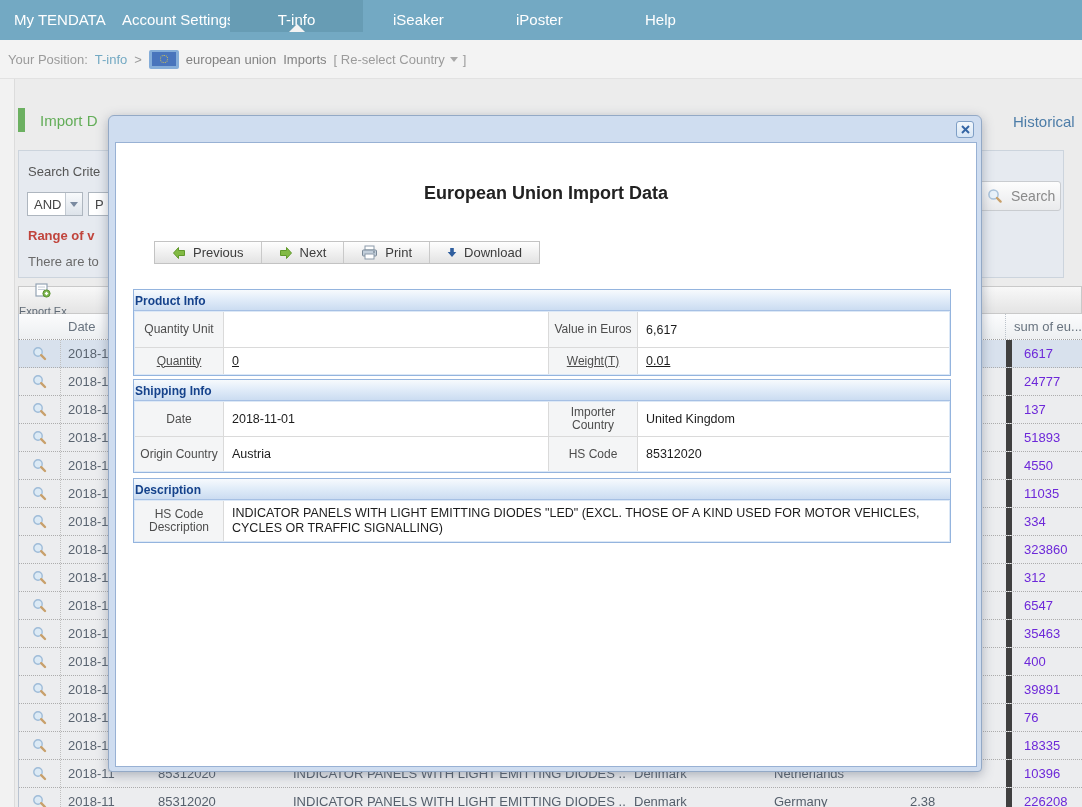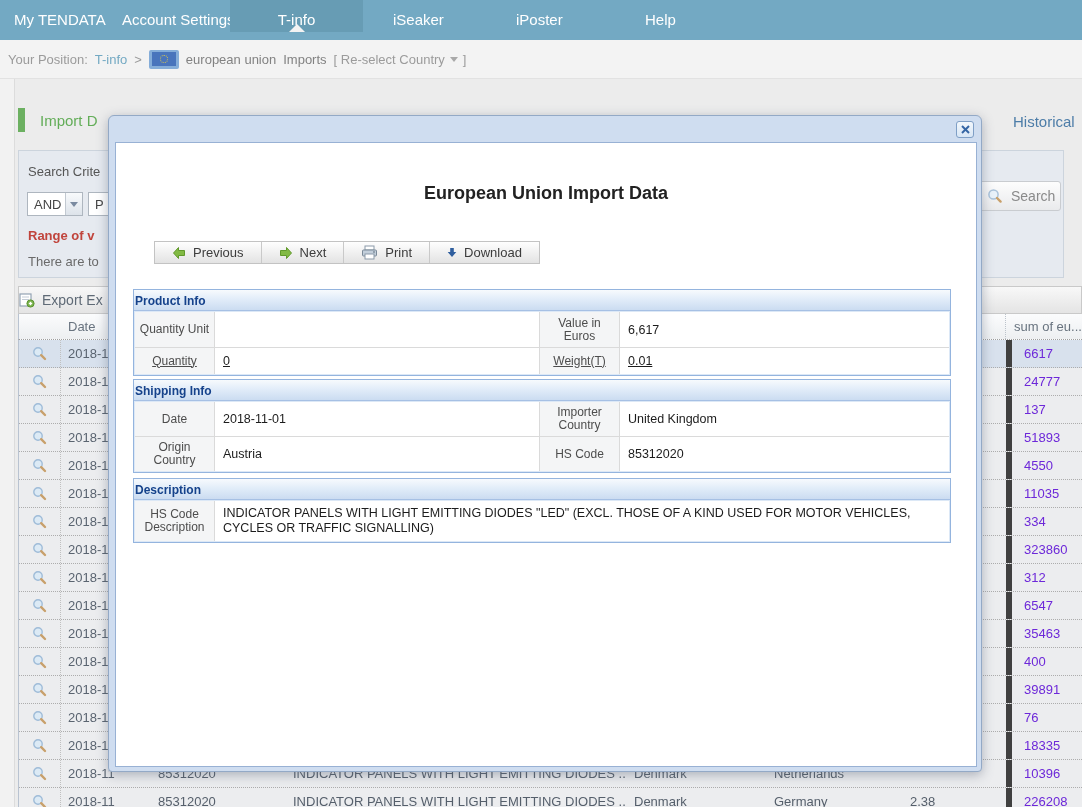--- a/index.html
+++ b/index.html
@@ -52,22 +52,22 @@
   .range-warn { position:absolute; left:28px; top:228px; font-size:13px; font-weight:bold; color:#c0443c; }
   .results-note { position:absolute; left:28px; top:254px; font-size:13px; color:#6a6a6a; }
   .search-btn { position:absolute; left:977px; top:181px; width:84px; height:30px;
            border:1px solid #c9ccd0; border-radius:3px; background:linear-gradient(#fdfdfd,#e9eaec);
            display:flex; align-items:center; gap:8px; padding-left:9px; font-size:14px; color:#8a8a8a; cursor:pointer; }
 
   
   .grid-toolbar { position:absolute; left:18px; top:286px; width:1064px; height:28px;
            background:linear-gradient(#f8f8f8,#e4e4e4); border:1px solid #c9c9c9;
            display:flex; align-items:center; }
-  .export-btn { display:flex; align-items:center; gap:7px; font-size:14px;
-           color:#5f6a76; cursor:pointer; }
+  .export-btn { display:flex; align-items:center; gap:7px; font-size:11px;
+           color:#5f6a76; cursor:pointer;flex-direction:column; }
   .grid-header { position:absolute; left:18px; top:314px; width:1064px; height:26px;
            background:linear-gradient(#fbfcfd,#edeff1); border-left:1px solid #b9c3d1;
            border-bottom:1px dotted #9f9f9f; display:flex; font-size:13px; color:#68737f; }
   .gh { display:flex; align-items:center; border-right:1px dotted #bcc3cb; height:100%; }
   .gh-de   { width:42px;  padding-left:6px;margin-top:32px; }
   .gh-date { width:90px;  padding-left:7px; }
   .gh-hs   { width:135px; }
   .gh-desc { width:340px; }
   .gh-imp  { width:140px; }
   .gh-org  { width:135px; }
@@ -108,21 +108,21 @@
   .section { position:absolute; left:17px; width:818px; border:1px solid #94b4de; background:#dce8f6; }
   #sec-product  { top:146px; }
   #sec-shipping { top:236px; }
   #sec-desc     { top:335px; }
   .sec-head { height:21px; background:linear-gradient(#f7fafd 0%,#e2edf9 45%,#cbdcf1 100%);
            border-bottom:1px solid #a6c0e4; color:#15428b; font-weight:bold; font-size:12px;
            padding:4px 0 0 1px; }
   .sec-table { margin:1px; background:#fff; }
   .trow { display:flex; border-bottom:1px solid #dadada; }
   .trow:last-child { border-bottom:none; }
-  .tlabel { width:80px; background:#f4f5f6; border-right:1px solid #dadada; display:flex;
+  .tlabel { width:89px; background:#f4f5f6; border-right:1px solid #dadada; display:flex;
            align-items:center; justify-content:center; text-align:center; color:#4d4d4d;
            font-size:12px; line-height:13px; padding:2px; }
   .tval { display:flex; align-items:center; padding-left:8px; font-size:12.5px; color:#1c1c1c; }
   .v1 { width:325px; border-right:1px solid #dadada; }
   .l2 { border-right:1px solid #dadada; }
   .v2 { flex:1; }
   .h35 .tlabel,.h35 .tval{ min-height:35px; } .h26 .tlabel,.h26 .tval{ min-height:26px;text-decoration:underline; }
   .h34 .tlabel,.h34 .tval{ min-height:34px; } .h40 .tlabel,.h40 .tval{ min-height:40px; }
   .desc-val { display:block; padding:5px 8px 0 8px; line-height:15px; font-size:12.5px; color:#1c1c1c; }
 </style>

